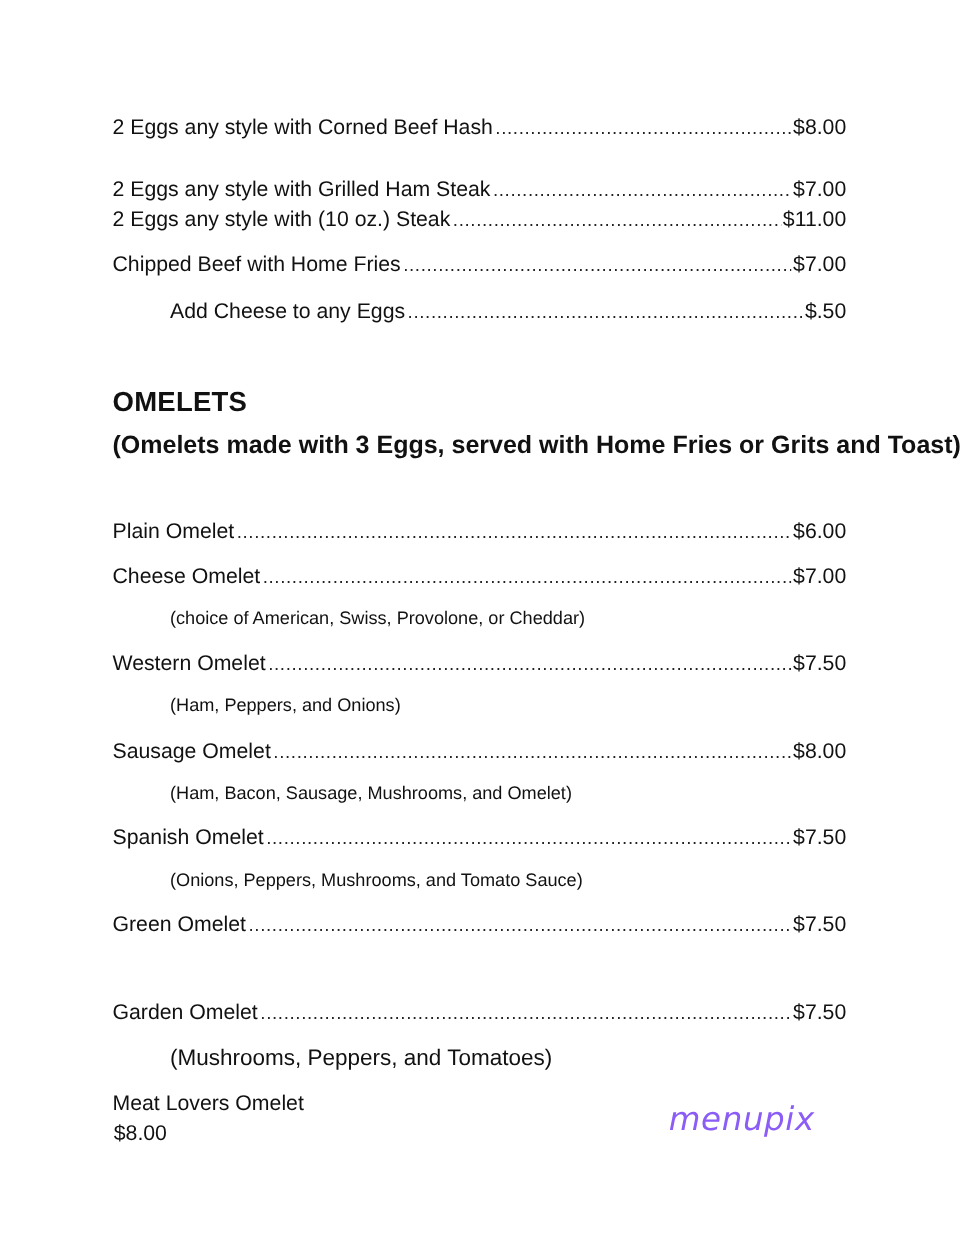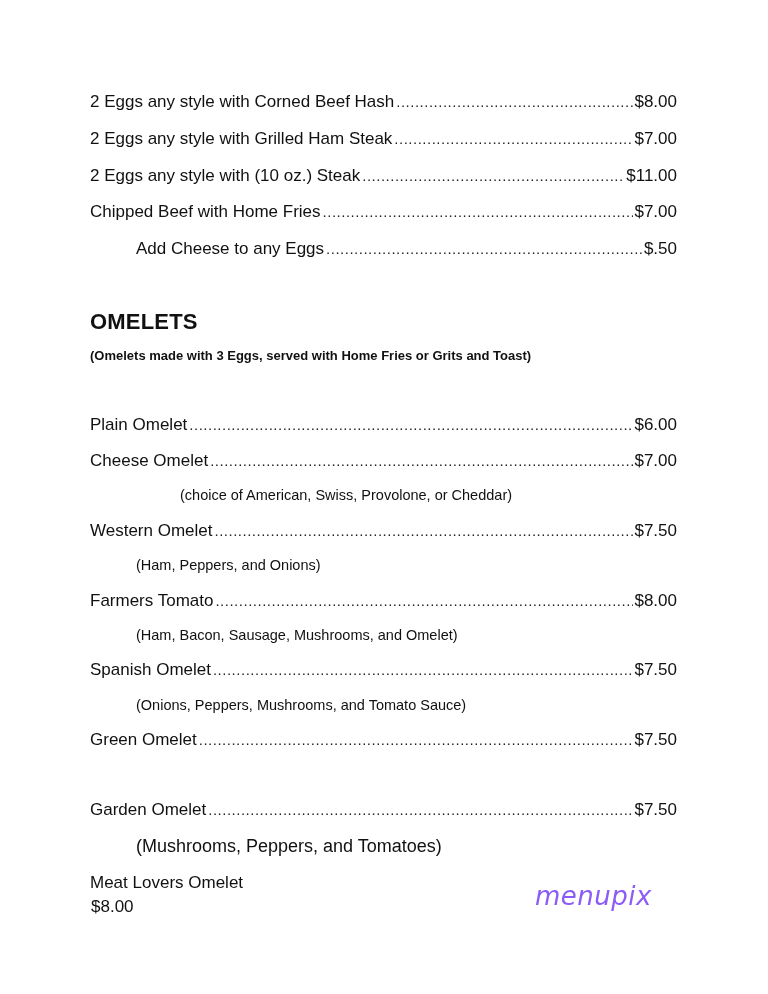--- a/index.html
+++ b/index.html
@@ -71,21 +71,21 @@
       left: 90px;
       font-weight: bold;
       font-size: 22px;
       line-height: 22px;
       letter-spacing: 0.2px;
     }
     .section-subtitle {
       position: absolute;
       left: 90px;
       font-weight: bold;
-      font-size: 13px;
+      font-size: 20px;
       line-height: 20px;
       white-space: nowrap;
     }
     .watermark {
       position: absolute;
       left: 535px;
       top: 880px;
       font-size: 26px;
       line-height: 32px;
       color: #8b5cf6;
@@ -98,21 +98,21 @@
 </head>
 <body>
 
 <div class="page">
 
   <div class="row" style="top:90px;">
     <span class="name">2 Eggs any style with Corned Beef Hash</span>
     <span class="leader"></span>
     <span class="price">$8.00</span>
   </div>
-  <div class="row" style="top:127px;">
+  <div class="row" style="top:140px;">
     <span class="name">2 Eggs any style with Grilled Ham Steak</span>
     <span class="leader"></span>
     <span class="price">$7.00</span>
   </div>
   <div class="row" style="top:164px;">
     <span class="name">2 Eggs any style with (10 oz.) Steak</span>
     <span class="leader"></span>
     <span class="price">$11.00</span>
   </div>
   <div class="row" style="top:200px;">
@@ -133,31 +133,31 @@
     <span class="name">Plain Omelet</span>
     <span class="leader"></span>
     <span class="price">$6.00</span>
   </div>
 
   <div class="row" style="top:449px;">
     <span class="name">Cheese Omelet</span>
     <span class="leader"></span>
     <span class="price">$7.00</span>
   </div>
-  <div class="desc" style="top:485px;margin-left:44px;">(choice of American, Swiss, Provolone, or Cheddar)</div>
+  <div class="desc" style="top:485px;">(choice of American, Swiss, Provolone, or Cheddar)</div>
 
   <div class="row" style="top:519px;">
     <span class="name">Western Omelet</span>
     <span class="leader"></span>
     <span class="price">$7.50</span>
   </div>
   <div class="desc" style="top:555px;">(Ham, Peppers, and Onions)</div>
 
   <div class="row" style="top:589px;">
-    <span class="name">Farmers Tomato</span>
+    <span class="name">Sausage Omelet</span>
     <span class="leader"></span>
     <span class="price">$8.00</span>
   </div>
   <div class="desc" style="top:625px;">(Ham, Bacon, Sausage, Mushrooms, and Omelet)</div>
 
   <div class="row" style="top:658px;">
     <span class="name">Spanish Omelet</span>
     <span class="leader"></span>
     <span class="price">$7.50</span>
   </div>

